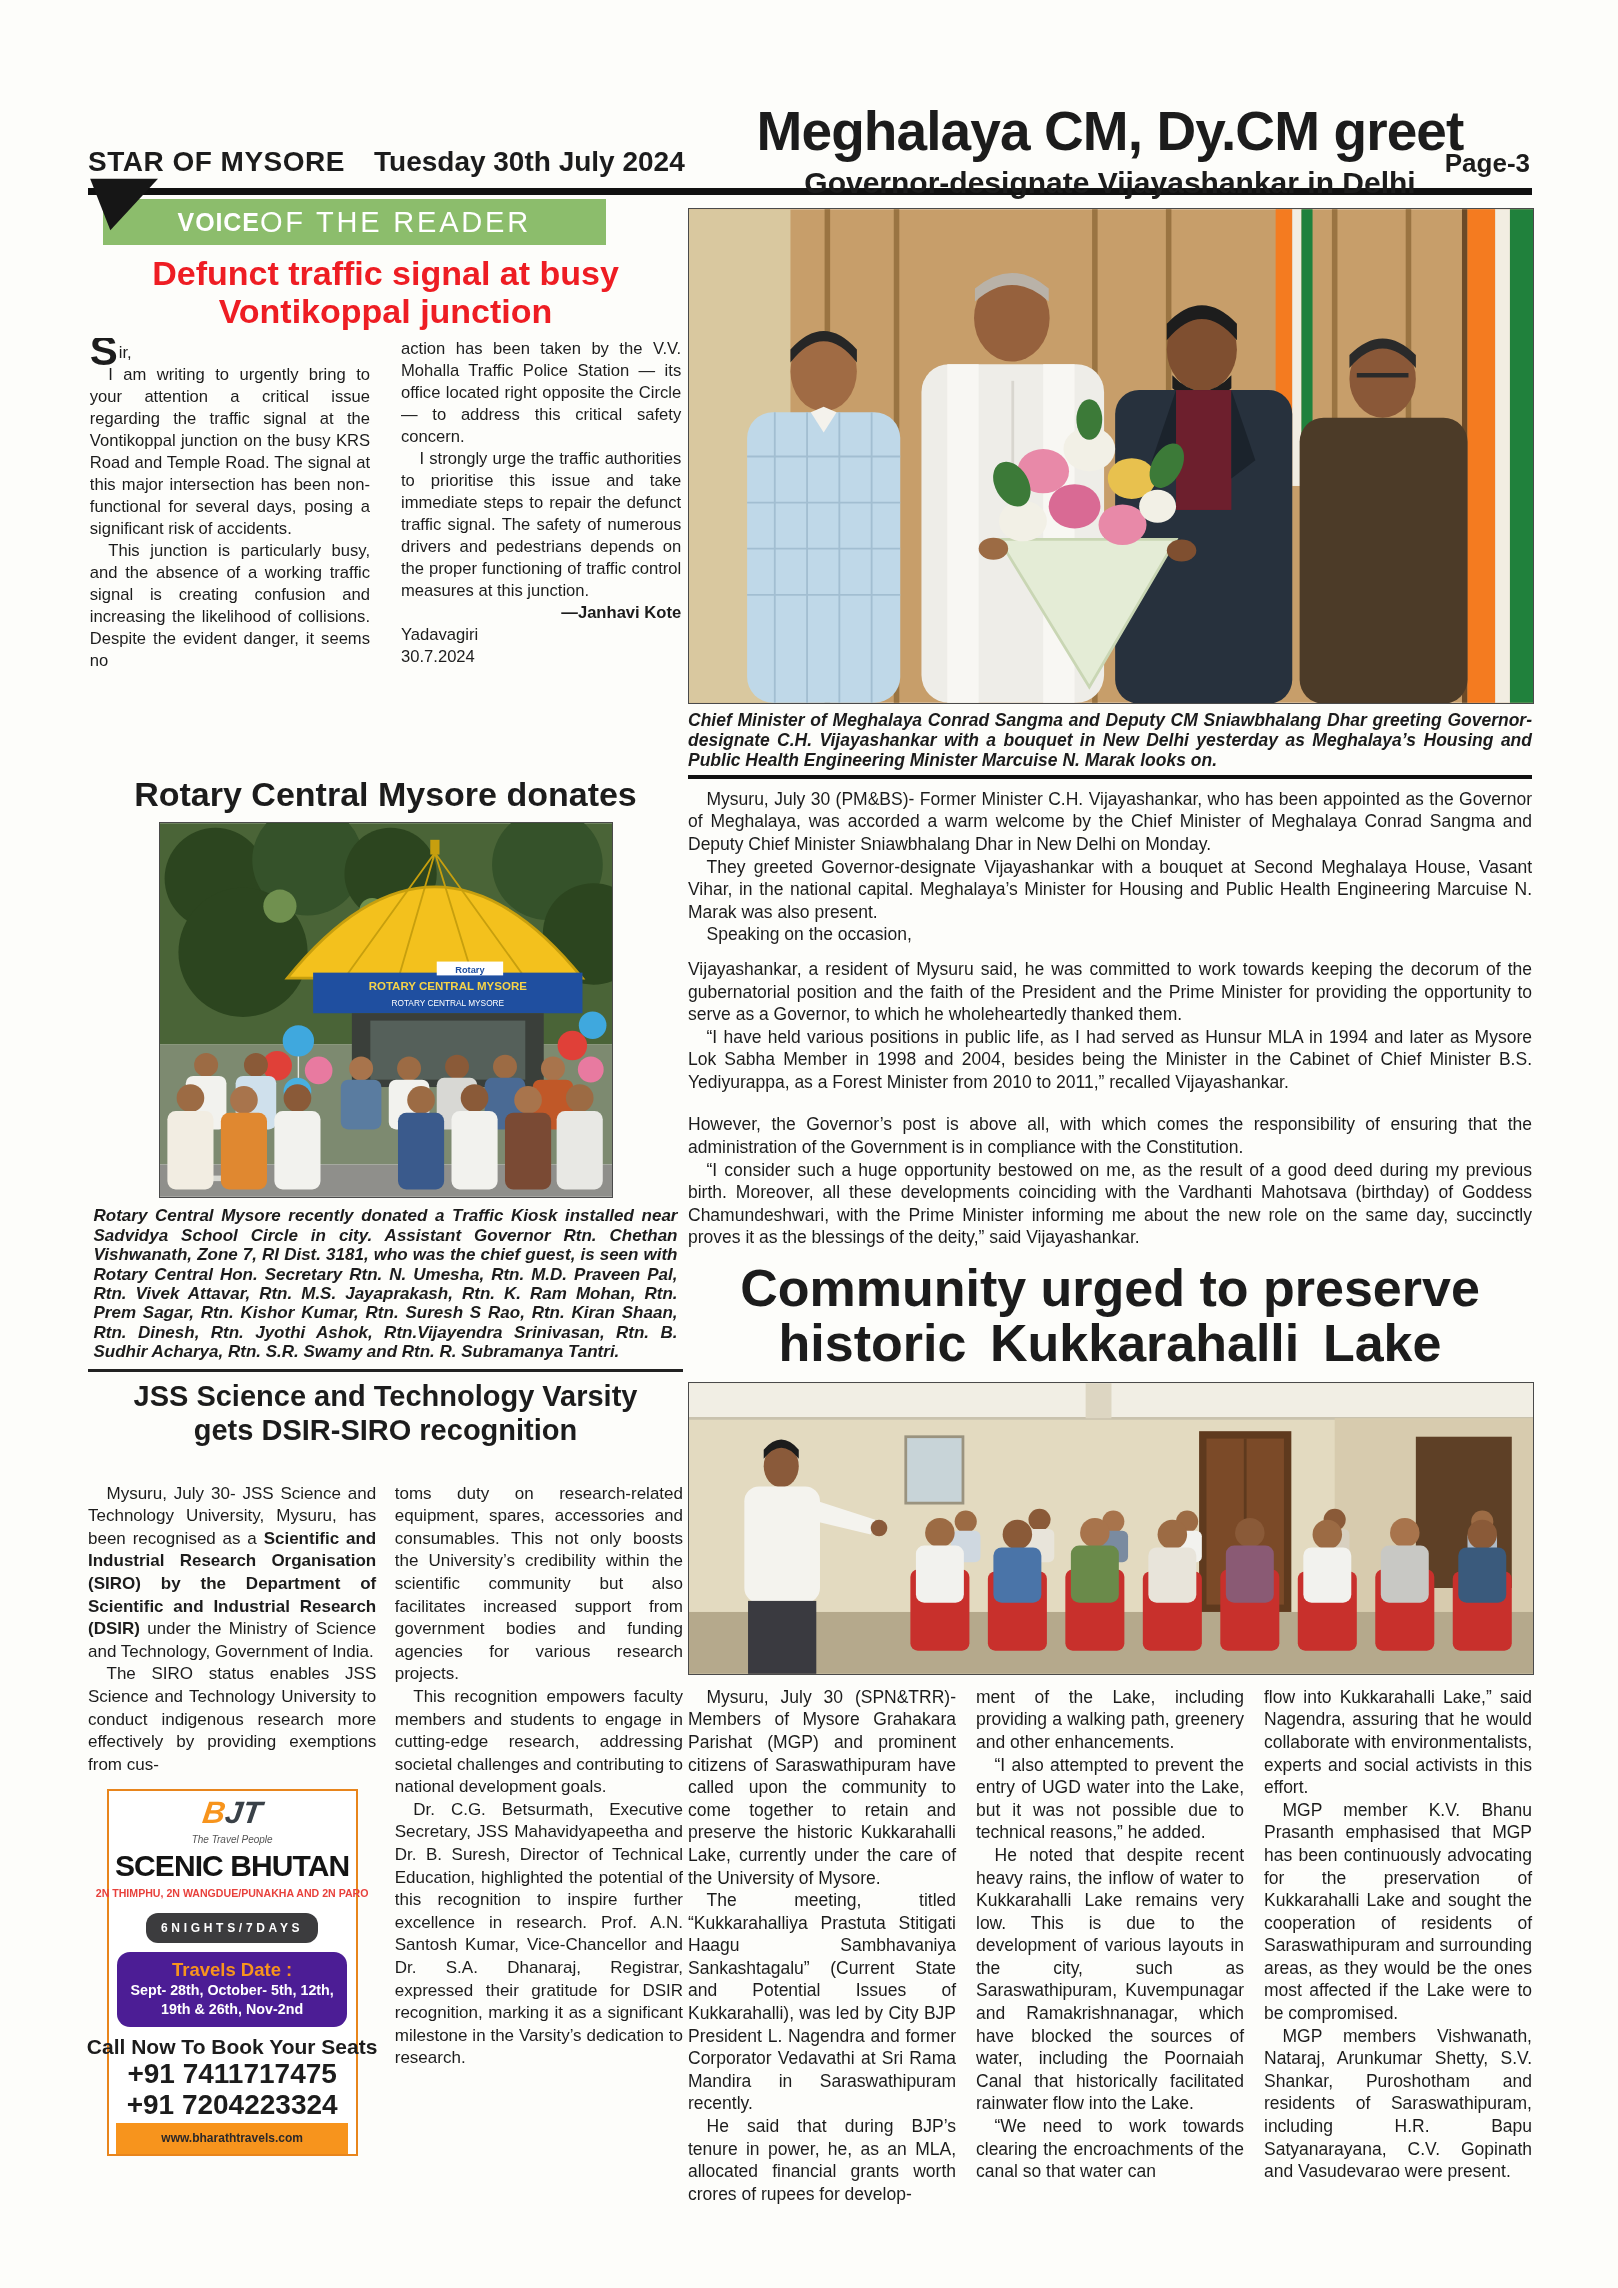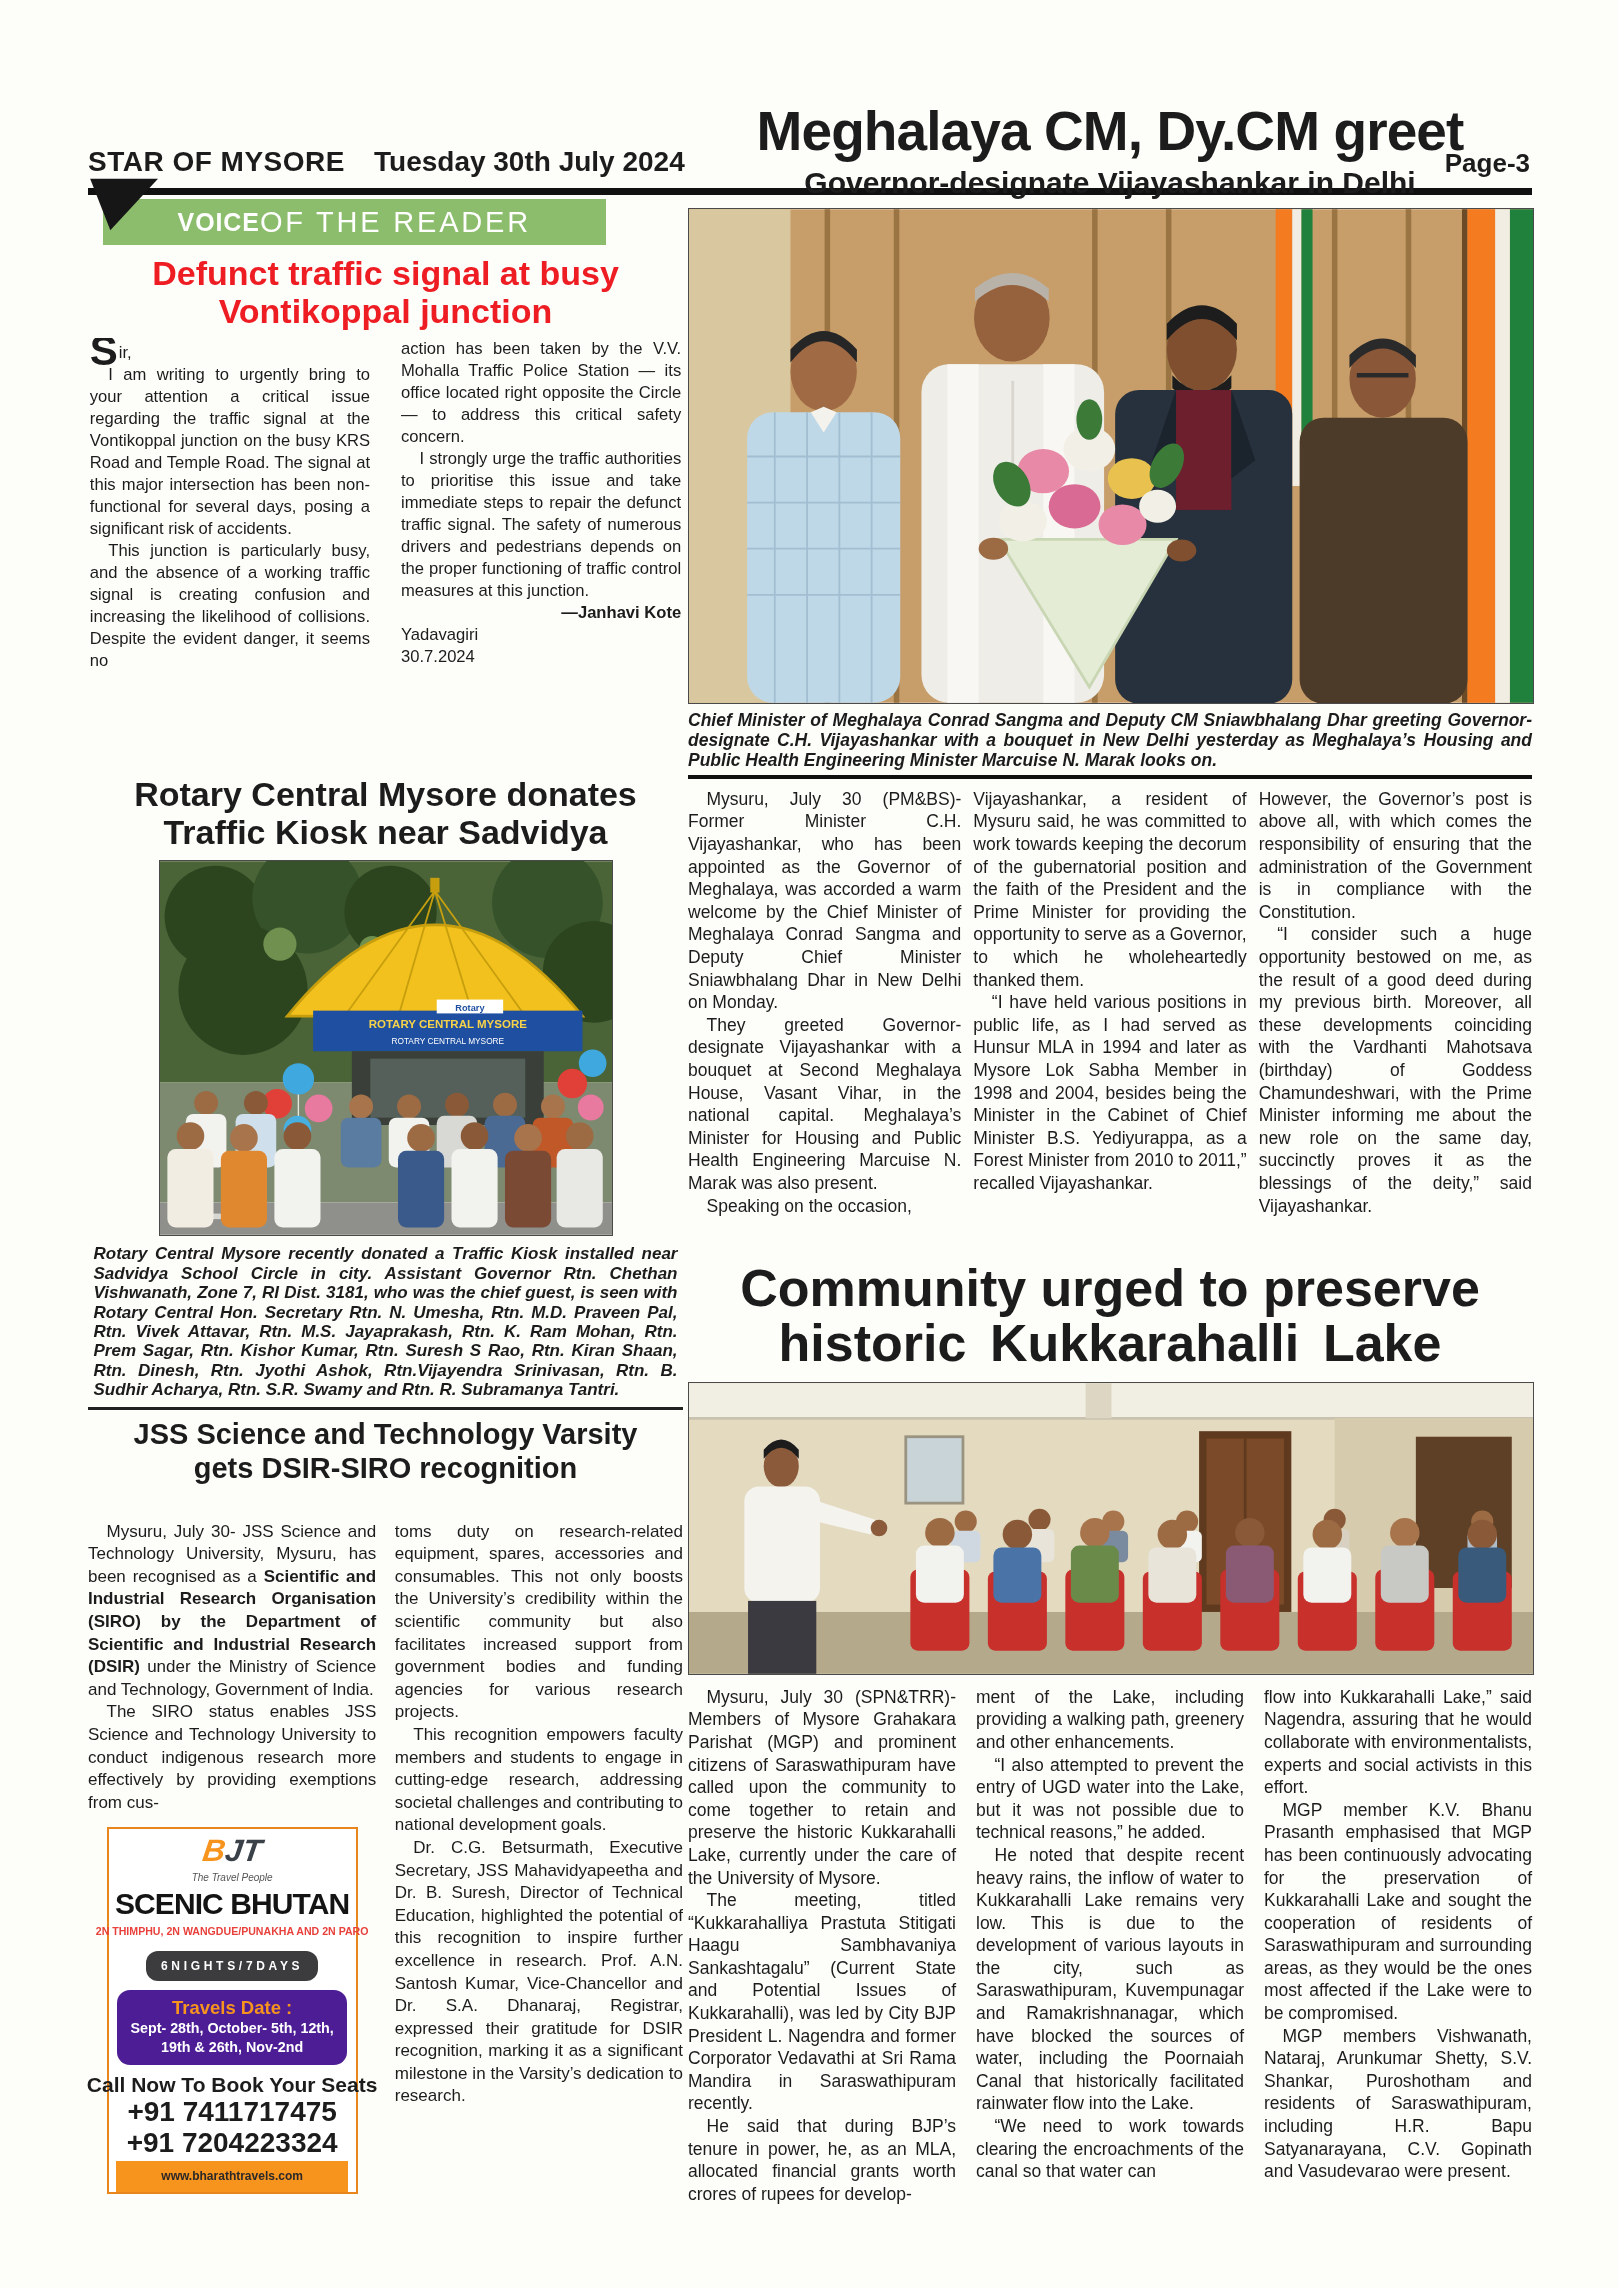--- a/index.html
+++ b/index.html
@@ -55,21 +55,21 @@
   .ad-dates-l1,.ad-dates-l2{color:#fff;font-weight:bold;font-size:14.3px;line-height:18.5px;}
   .ad-cta{font-weight:900;font-size:21px;margin-top:9.2px;white-space:nowrap;}
   .ad-phone{font-weight:900;font-size:28px;line-height:31px;}
   .ad-web{margin-top:auto;align-self:stretch;background:#f7941d;color:#2b2829;font-weight:bold;
     font-size:12px;text-align:center;padding:4.6px 0;}
   
   .megha-headline{font-size:55px;font-weight:bold;text-align:center;letter-spacing:-0.9px;line-height:1.02;margin:0 0 7.4px;}
   .megha-subhead{font-size:30px;font-weight:bold;text-align:center;margin:0 0 7.4px;}
   .megha-caption{font-size:17.5px;line-height:20px;font-weight:bold;font-style:italic;text-align:justify;margin:6.5px 0 4.6px;}
   .right-rule{height:3.7px;background:#111;margin:0 0 9.2px;}
-  .megha-row{display:flex;gap:12px;height:469px;overflow:hidden;}
+  .megha-row{display:flex;gap:12px;height:469px;overflow:hidden;flex-direction:column;}
   .news-colm{flex:1;font-size:17.5px;line-height:22.6px;text-align:justify;}
   
   .kukka-headline{font-size:52px;font-weight:bold;text-align:center;line-height:1.06;margin:3.7px 0 11px;}
   .kukka-line2{word-spacing:9.2px;}
   .kukka-row{display:flex;gap:20px;margin-top:11px;}
   svg text{font-family:"Liberation Sans",sans-serif;}
 </style>
 </head>
 <body>
 
@@ -105,21 +105,20 @@
           <p class="noindent">action has been taken by the V.V. Mohalla Traffic Police Station — its office located right opposite the Circle — to address this critical safety concern.</p>
           <p>I strongly urge the traffic authorities to prioritise this issue and take immediate steps to repair the defunct traffic signal. The safety of numerous drivers and pedestrians depends on the proper functioning of traffic control measures at this junction.</p>
           <p class="sig">—Janhavi Kote</p>
           <p class="plain">Yadavagiri</p>
           <p class="plain">30.7.2024</p>
         </div>
     </div>
 
     <div class="rotary-headline">
       <div>Rotary Central Mysore donates</div>
-      <div>Traffic Kiosk near Sadvidya</div>
     </div>
 
     <svg class="photo-frame rotary-photo" width="452" height="374" viewBox="0 0 490 405">
       <rect x="0" y="0" width="490" height="240" fill="#4a6437"></rect>
       <circle cx="60" cy="60" r="55" fill="#2c451f"></circle>
         <circle cx="160" cy="40" r="60" fill="#35522a"></circle>
       <circle cx="90" cy="140" r="70" fill="#2c451f"></circle>
         <circle cx="250" cy="55" r="50" fill="#2c451f"></circle>
       <circle cx="420" cy="45" r="60" fill="#35522a"></circle>
         <circle cx="470" cy="120" r="55" fill="#2c451f"></circle>

